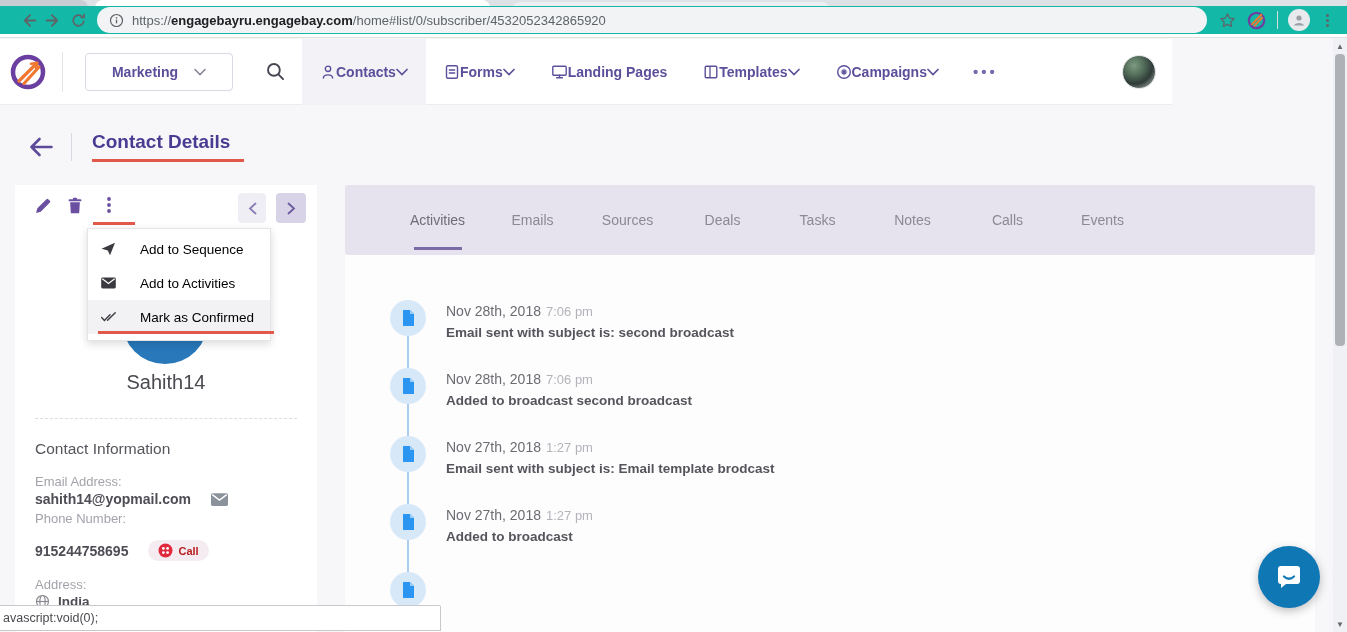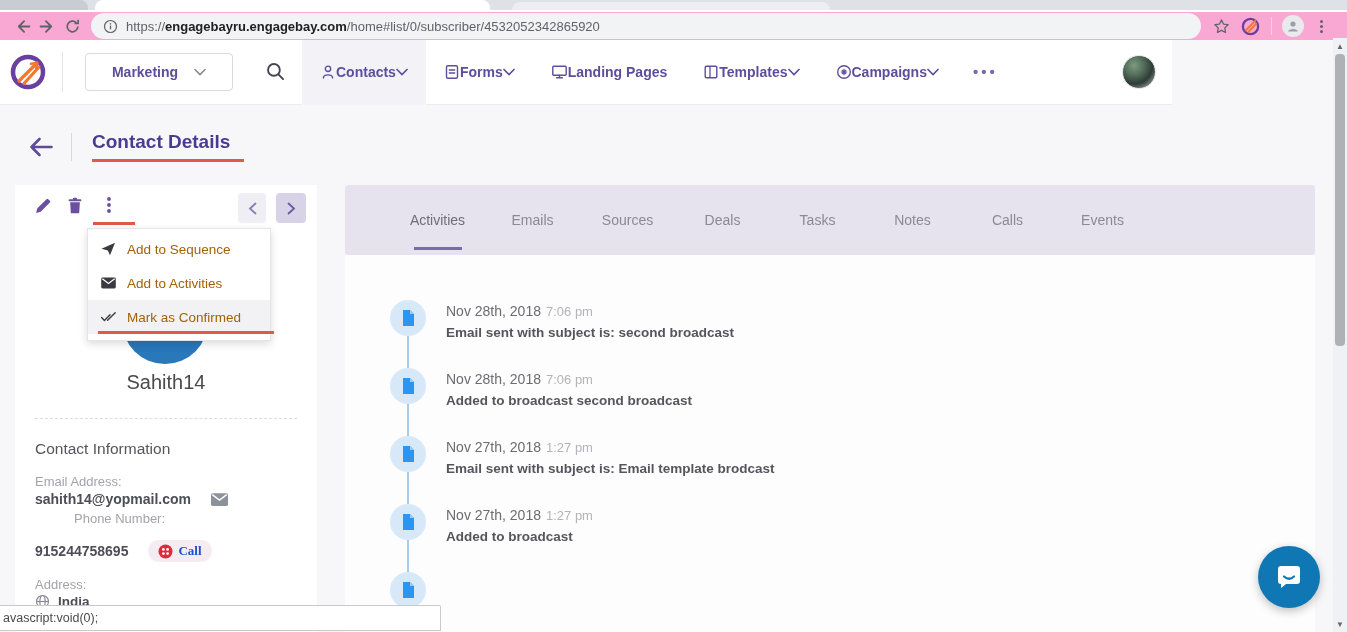--- a/index.html
+++ b/index.html
@@ -6,21 +6,21 @@
   html,body { width:1347px; height:632px; overflow:hidden; }
   body { font-family:"Liberation Sans", sans-serif; background:#f7f7fa; }
   .screen { position:relative; width:1347px; height:632px; overflow:hidden; background:#f7f7fa; }
 
   
   .chrome { position:absolute; top:0; left:0; width:1347px; height:38px; background:#fff; border-bottom:1px solid #dfe0e4; z-index:40; }
   .tabstrip { position:absolute; top:0; left:0; width:100%; height:10px; background:#dee1e6; }
   .tab-partial { position:absolute; top:0; left:0; width:88px; height:10px; background:#c9cdd3; border-radius:0 8px 0 0; }
   .tab-active-shape { position:absolute; top:0; left:95px; width:395px; height:10px; background:#fff; border-radius:8px 8px 0 0; }
   .tab-other-shape { position:absolute; top:2px; left:512px; width:318px; height:8px; background:#eceef1; border-radius:8px 8px 0 0; }
-  .toolbar { position:absolute; top:12px; left:0; width:100%; height:28px; background:#f9a8d4; display:flex; align-items:center; padding-left:10px; }
+  .toolbar { position:absolute; top:6px; left:0; width:100%; height:28px; background:#14b8a6; display:flex; align-items:center; padding-left:16px; }
   .tb-icon { width:24px; height:24px; display:flex; align-items:center; justify-content:center; margin-right:1px; color:#5f6368; flex:0 0 auto; }
   .addrbar { margin-left:6px; width:1110px; height:26px; background:#f1f3f4; border-radius:13px; display:flex; align-items:center; padding:0 12px; flex:0 0 auto; }
   .addr-url { font-size:13px; color:#5f6368; margin-left:8px; white-space:nowrap; overflow:hidden; }
   .addr-url .domain { color:#202124; font-weight:700; }
   .tb-right { display:flex; align-items:center; margin-left:12px; gap:10px; }
   .tb-sep { width:1px; height:18px; background:#dadce0; }
   .chrome-avatar { width:22px; height:22px; border-radius:50%; background:#e8eaed; display:flex; align-items:center; justify-content:center; }
 
   
   .appnav { position:absolute; top:39px; left:0; width:1172px; height:66px; background:#fff; border-bottom:1px solid #ebebf1; display:flex; align-items:center; z-index:35; }
@@ -48,25 +48,25 @@
   .pager-btn { position:absolute; top:8px; width:28px; height:30px; border:none; border-radius:4px; display:flex; align-items:center; justify-content:center; cursor:pointer; }
   .pager-prev { left:223px; background:#f0eef5; color:#8a7ab5; }
   .pager-next { left:261px; width:30px; background:#d9d3e8; color:#6a5a9e; }
   .contact-avatar { position:absolute; left:107px; top:93px; width:86px; height:86px; border-radius:50%; background:#2878ba; }
   .contact-name { position:absolute; left:0; top:186px; width:100%; text-align:center; font-size:20px; color:#4a4a50; }
   .lc-dashed { position:absolute; left:20px; top:233px; width:262px; border-top:1px dashed #dcdce2; }
   .lc-section { position:absolute; left:20px; top:255px; font-size:15.5px; color:#55555c; }
   .lc-label { position:absolute; left:20px; font-size:13px; color:#a3a3ab; }
   .lc-row { position:absolute; left:20px; display:flex; align-items:center; gap:20px; font-size:14px; font-weight:700; color:#4d4d55; }
   .call-pill { display:flex; align-items:center; gap:5px; background:#f5ecf2; border-radius:12px; padding:3px 10px; cursor:pointer; }
-  .call-pill span { color:#1d4ed8; font-size:13px; font-weight:700;font-family:Liberation Serif, serif; }
+  .call-pill span { color:#b91c1c; font-size:11px; font-weight:700; }
 
   
   .dropdown { position:absolute; left:87px; top:228px; width:184px; height:113px; background:#fff; border:1px solid #e4e4e9; box-shadow:0 3px 8px rgba(0,0,0,.14); z-index:10; padding-top:3px; }
-  .dd-item { height:34px; display:flex; align-items:center; padding-left:13px; gap:11px; font-size:13.5px; color:#a16207; cursor:pointer; }
+  .dd-item { height:34px; display:flex; align-items:center; padding-left:13px; gap:24px; font-size:13.5px; color:#000000; cursor:pointer; }
   .dd-item.highlight { background:#f2f2f4; }
   .dd-underline { position:absolute; left:10px; top:102px; width:176px; height:3px; background:#e2584a; }
 
   
   .tabbar { position:absolute; left:345px; top:185px; width:970px; height:70px; background:#e6e3ef; border-radius:3px; display:flex; align-items:center; padding-left:45px; z-index:3; }
   .tab { width:95px; height:90px; display:flex; align-items:center; justify-content:center; font-size:14px; color:#8b8994; cursor:pointer; position:relative; }
   .tab.active { color:#6f6d78; }
   .tab.active::after { content:""; position:absolute; bottom:15px; left:50%; transform:translateX(-50%); width:48px; height:3px; background:#7b6ba8; }
 
   
@@ -289,21 +289,21 @@
     <div class="lc-row" style="top:306px;">
       <span>sahith14@yopmail.com</span>
       <span>
         <svg width="17" height="13" viewBox="0 0 16 12">
             <rect x="0" y="0" width="16" height="12" rx="1.6" fill="#8b929b"></rect>
             <path d="M1.2 1.4L8 6.6l6.8-5.2" fill="none" stroke="#fff" stroke-width="1.3"></path>
           </svg>
       </span>
     </div>
 
-    <div class="lc-label" style="top:326px;margin-left:39px;">Phone Number:</div>
+    <div class="lc-label" style="top:326px;">Phone Number:</div>
     <div class="lc-row" style="top:355px;">
       <span>915244758695</span>
       <span class="call-pill">
         <svg width="15" height="15" viewBox="0 0 15 15">
             <circle cx="7.5" cy="7.5" r="7" fill="#e1293d"></circle>
             <circle cx="5.4" cy="5.4" r="1.4" fill="#fff"></circle>
             <circle cx="9.6" cy="5.4" r="1.4" fill="#fff"></circle>
             <circle cx="5.4" cy="9.6" r="1.4" fill="#fff"></circle>
             <circle cx="9.6" cy="9.6" r="1.4" fill="#fff"></circle>
           </svg>

